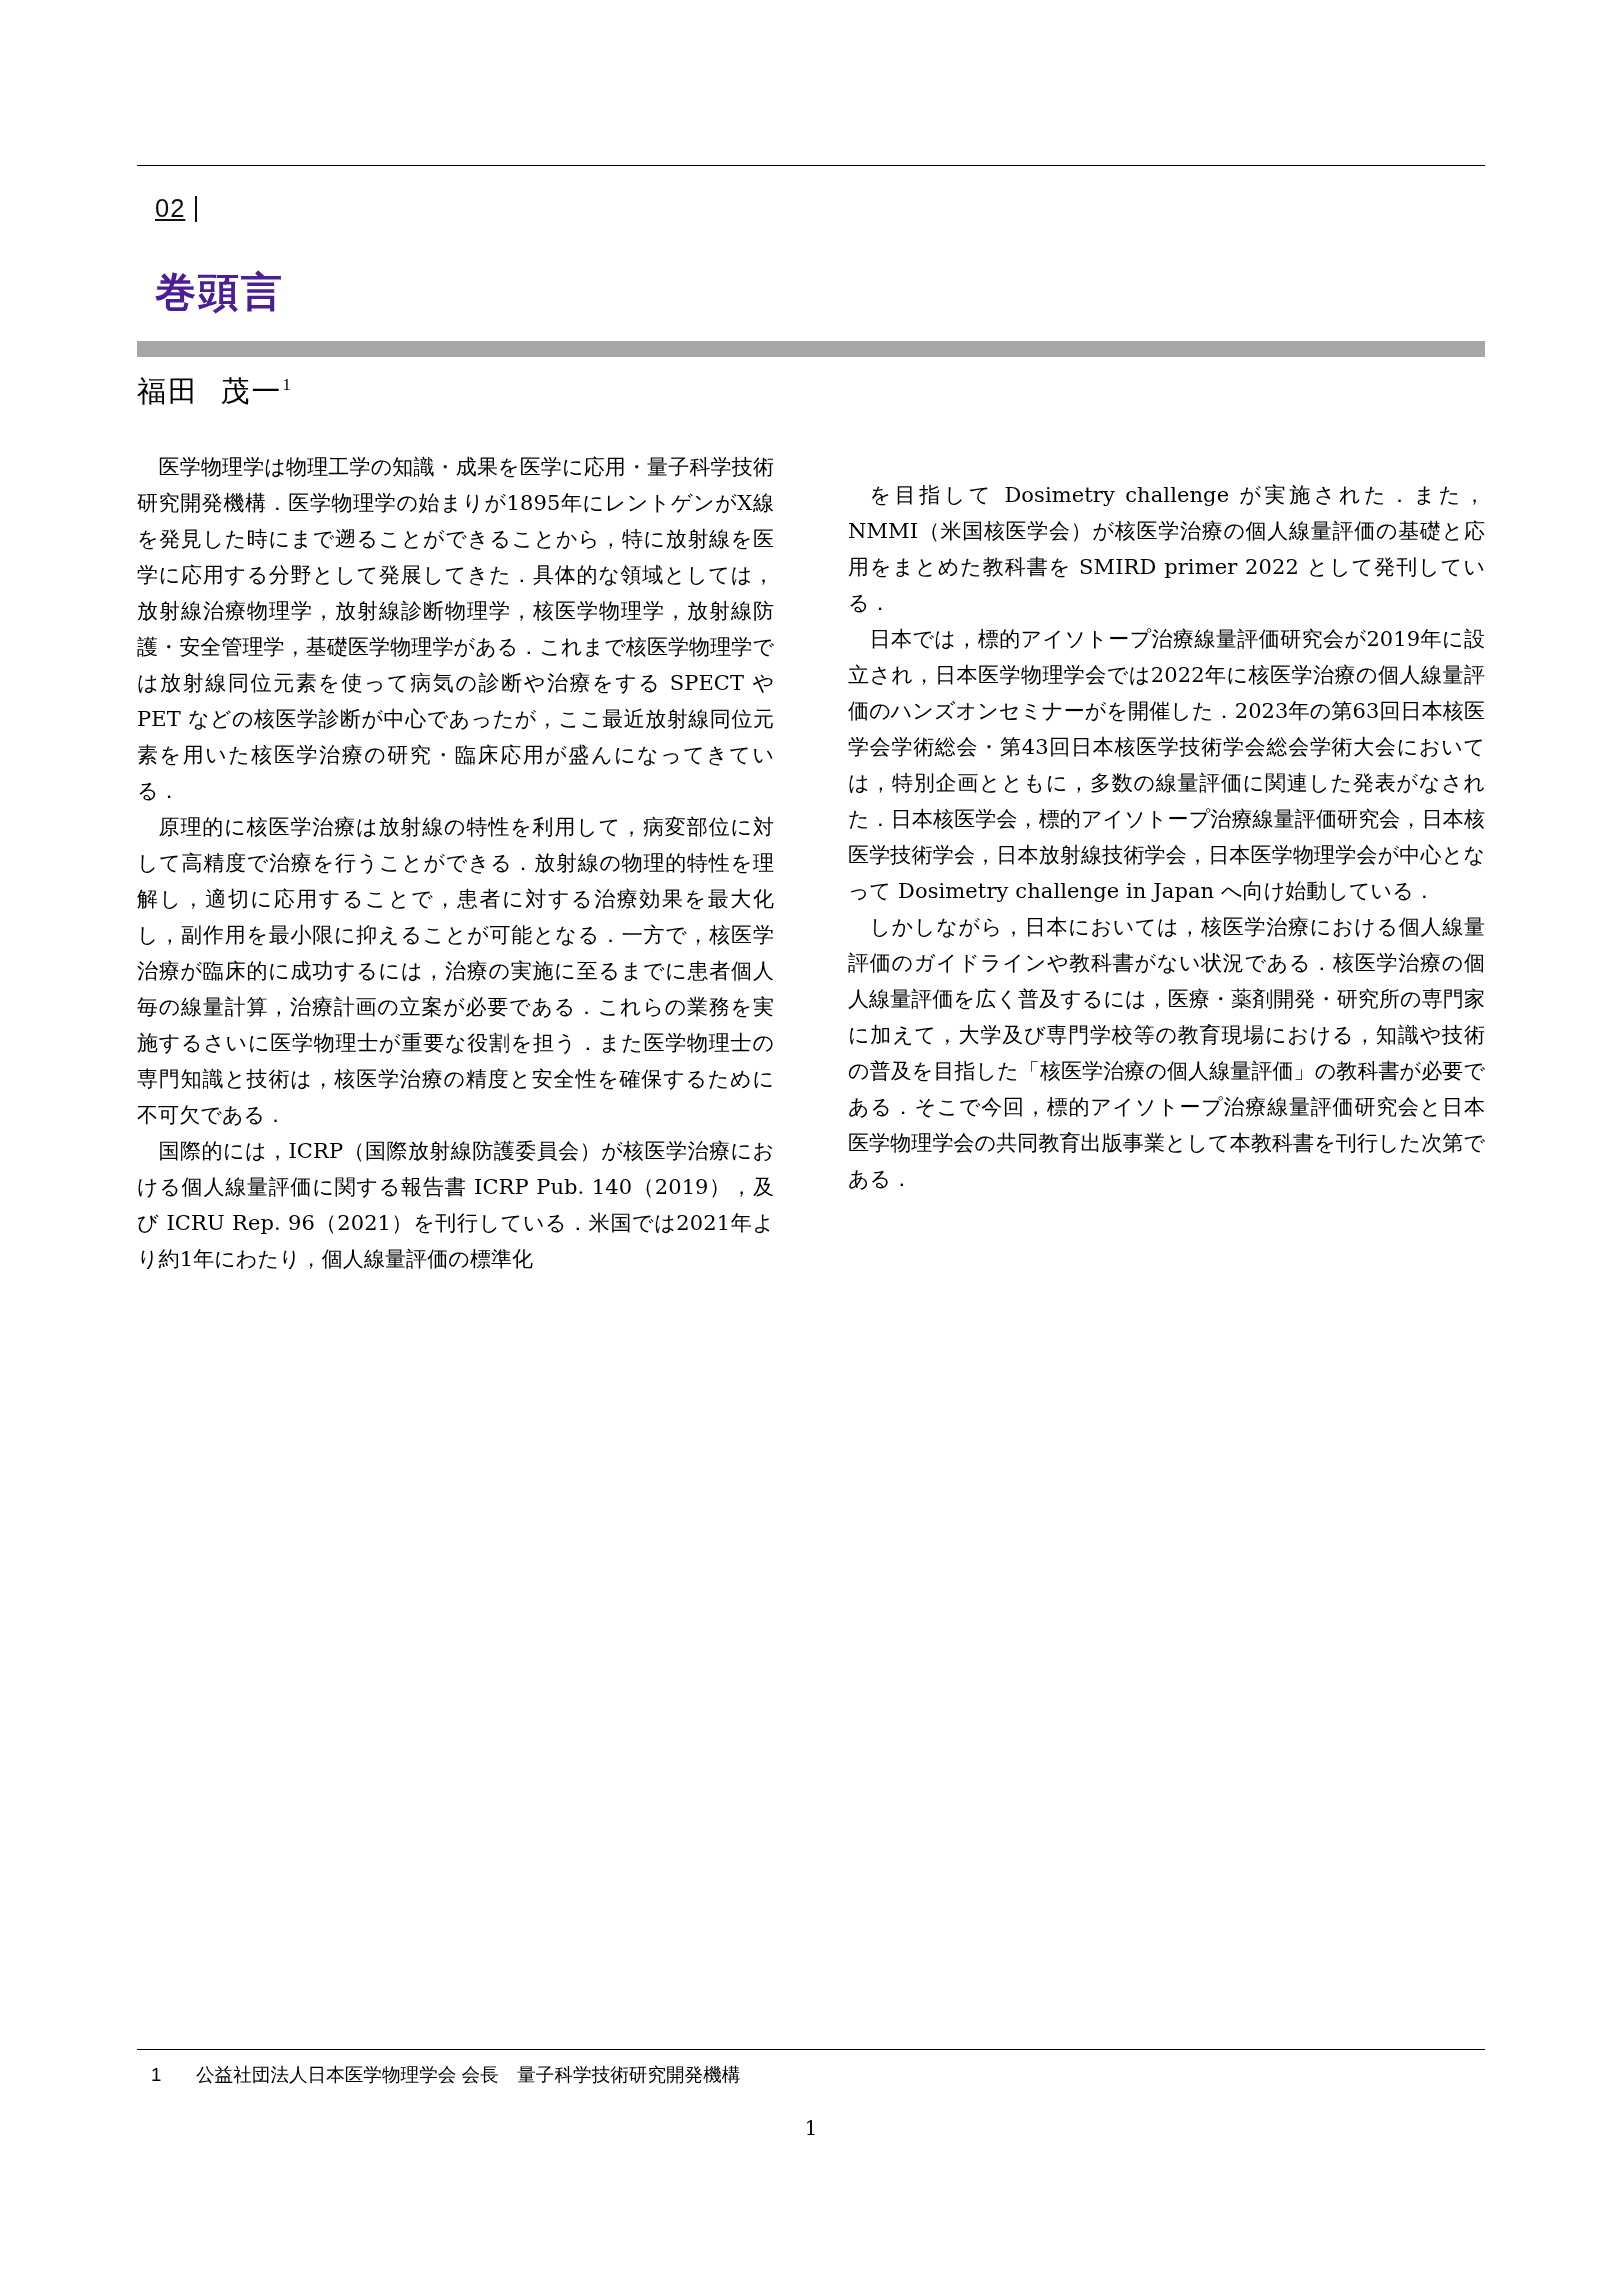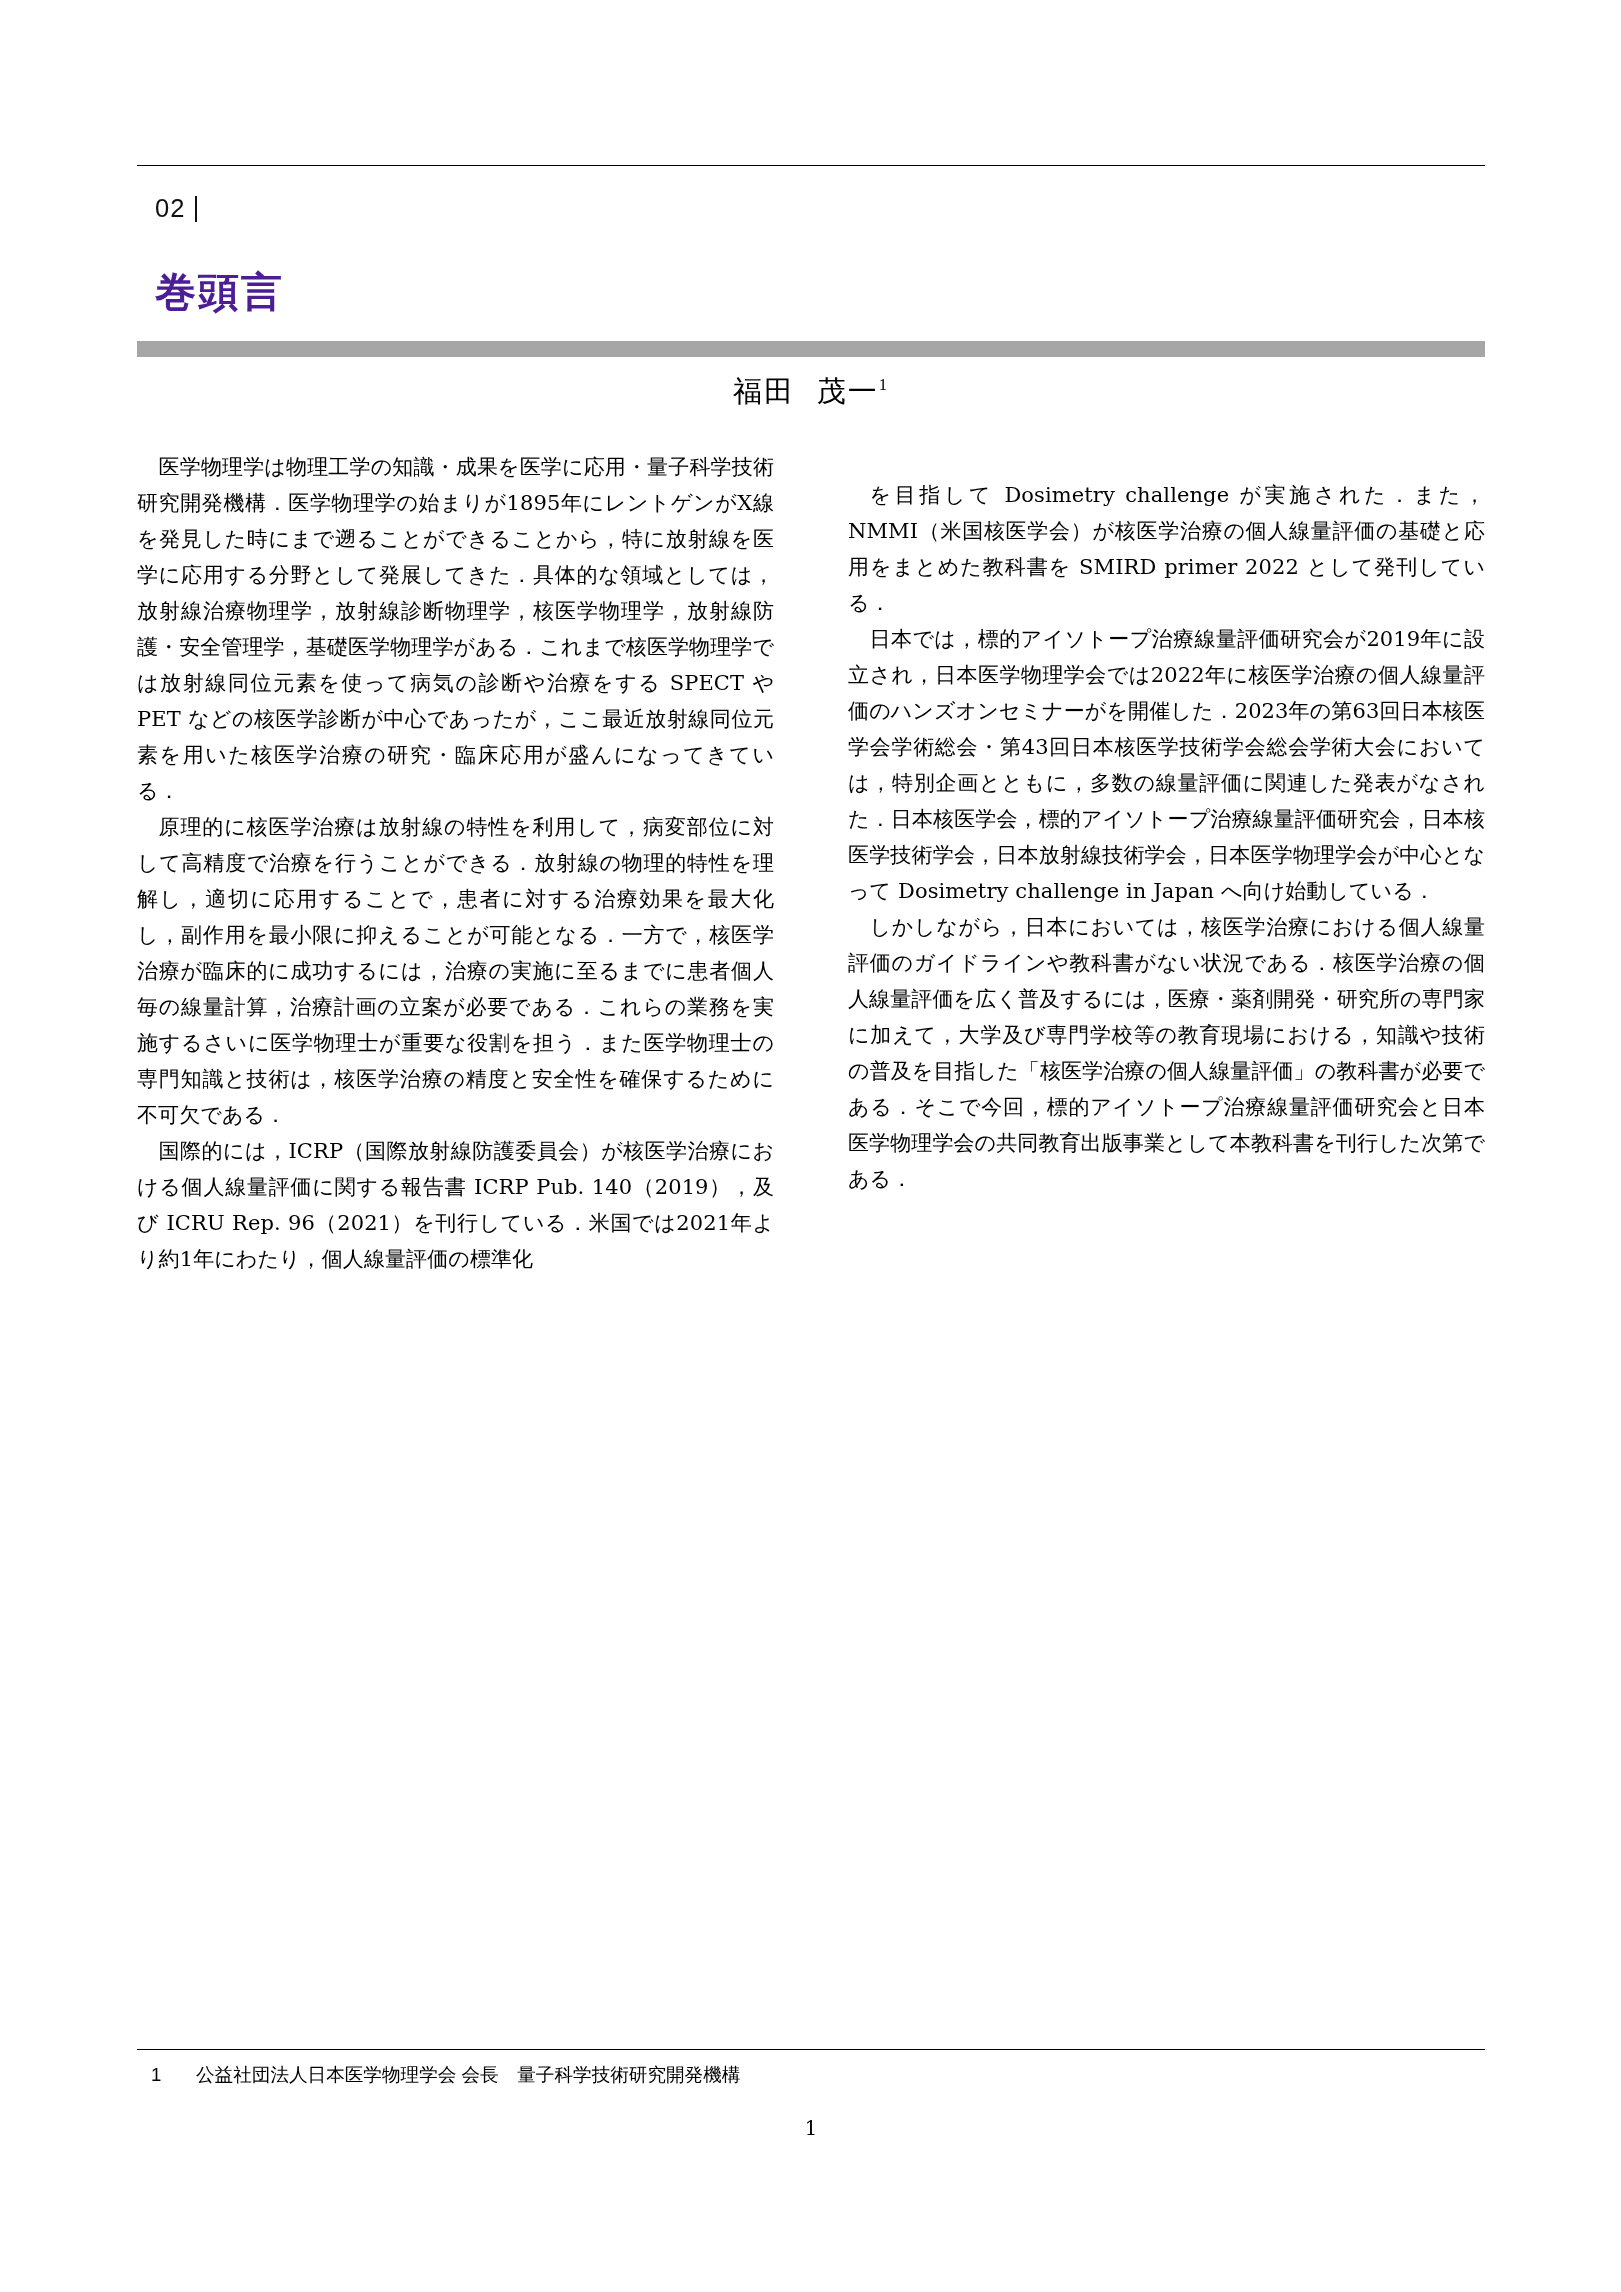--- a/index.html
+++ b/index.html
@@ -30,20 +30,21 @@
     background: #000000;
   }
   .page-number-block {
     position: absolute;
     left: 155px;
     top: 194px;
     font-size: 25.5px;
     letter-spacing: 1px;
     color: #111111;
     font-family: "Liberation Sans", sans-serif;
+    text-decoration: underline;
   }
   .page-number-block .bar {
     display: inline-block;
     width: 2px;
     height: 25.5px;
     background: #111111;
     vertical-align: -4.9px;
     margin-left: 9.8px;
   }
   .section-title {
@@ -62,21 +63,21 @@
     top: 341px;
     width: 1348px;
     height: 15.7px;
     background: #a6a6a6;
   }
   .author-line {
     position: absolute;
     left: 137px;
     top: 372px;
     width: 1348px;
-    text-align: center;
+    text-align: left;
     font-size: 29px;
     letter-spacing: 2px;
   }
   .author-line .name {
     font-family: "DejaVu Serif", serif;
   }
   .author-line .gap {
     display: inline-block;
     width: 21.6px;
   }

